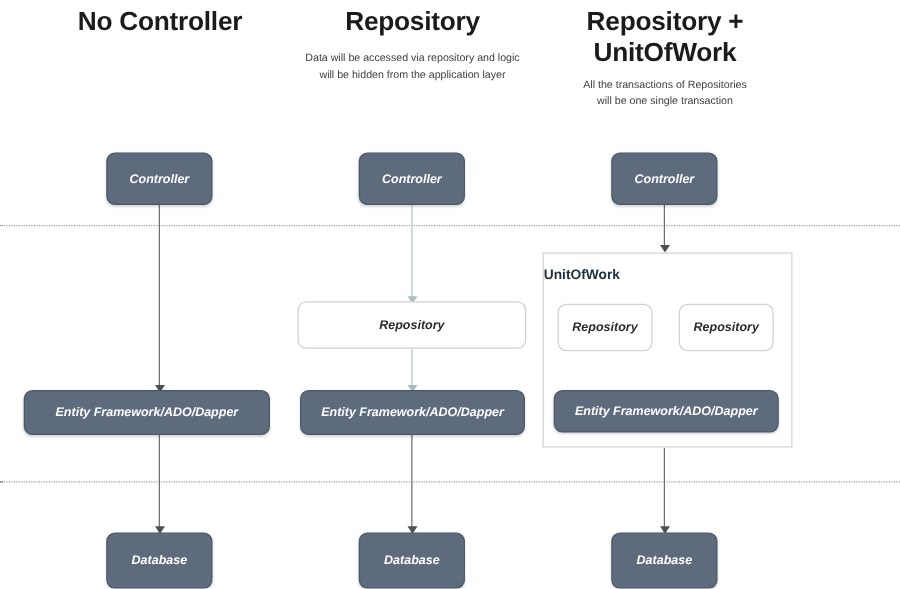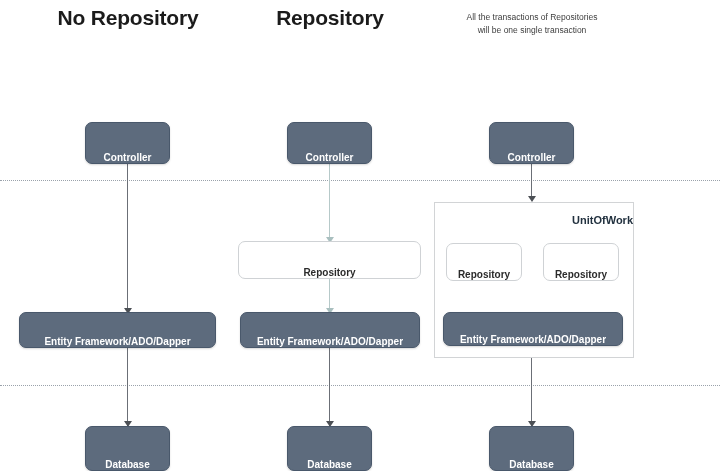--- a/index.html
+++ b/index.html
@@ -47,23 +47,24 @@
     width: 720px;
     height: 0;
     border-top: 1px dotted #9aa2ab;
   }
 
   
   .node {
     position: absolute;
     box-sizing: border-box;
     display: flex;
-    align-items: flex-end;
+    align-items: center;
     justify-content: center;
     text-align: center;
+    font-style: italic;
   }
   .node-dark {
     background: #5d6b7d;
     border: 1px solid #49586b;
     border-radius: 7px;
     color: #ffffff;
     font-size: 10px;
     font-weight: bold;
     box-shadow: 0 1px 2px rgba(0,0,0,0.16);
   }
@@ -87,21 +88,21 @@
     position: absolute;
     box-sizing: border-box;
     background: #ffffff;
     border: 1px solid #d2d4d6;
   }
   .uow-title {
     position: absolute;
     top: 11px;
     left: 0;
     width: 100%;
-    text-align: right;
+    text-align: left;
     font-size: 11px;
     font-weight: bold;
     color: #22313f;
   }
 
   
   .conn {
     position: absolute;
     width: 1px;
   }
@@ -116,28 +117,30 @@
   }
   .arrow-gray { border-top: 6px solid #4c5055; }
   .arrow-teal { border-top: 6px solid #a9bfbf; }
 </style>
 </head>
 <body>
 
 <div id="canvas">
 
   <div class="col-head" style="left:20px; top:6px; width:216px;">
-    <div class="col-title">No Repository</div>
+    <div class="col-title">No Controller</div>
   </div>
 
   <div class="col-head" style="left:222px; top:6px; width:216px;">
     <div class="col-title">Repository</div>
+    <div class="col-sub" style="padding:0 22px;">Data will be accessed via repository and logic will be hidden from the application layer</div>
   </div>
 
   <div class="col-head" style="left:424px; top:6px; width:216px;">
+    <div class="col-title" style="padding:0 26px;">Repository + UnitOfWork</div>
     <div class="col-sub" style="padding:0 36px; margin-top:5px;">All the transactions of Repositories will be one single transaction</div>
   </div>
 
   <div class="band-sep" style="top:180px;"></div>
   <div class="band-sep" style="top:385px;"></div>
 
   <div class="conn conn-gray" style="left:127px; top:164px; height:148px;"></div>
   <div class="arrow-head arrow-gray" style="left:124px; top:308px;"></div>
 
   <div class="conn conn-gray" style="left:127px; top:348px; height:78px;"></div>

